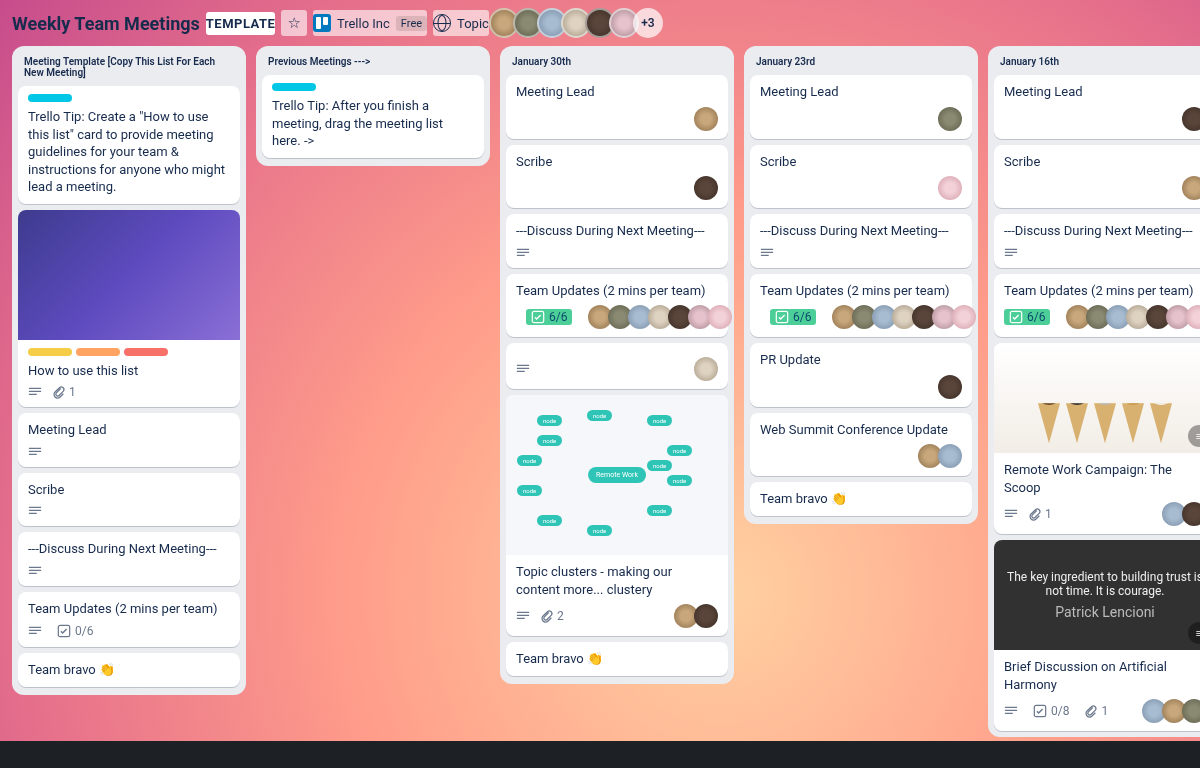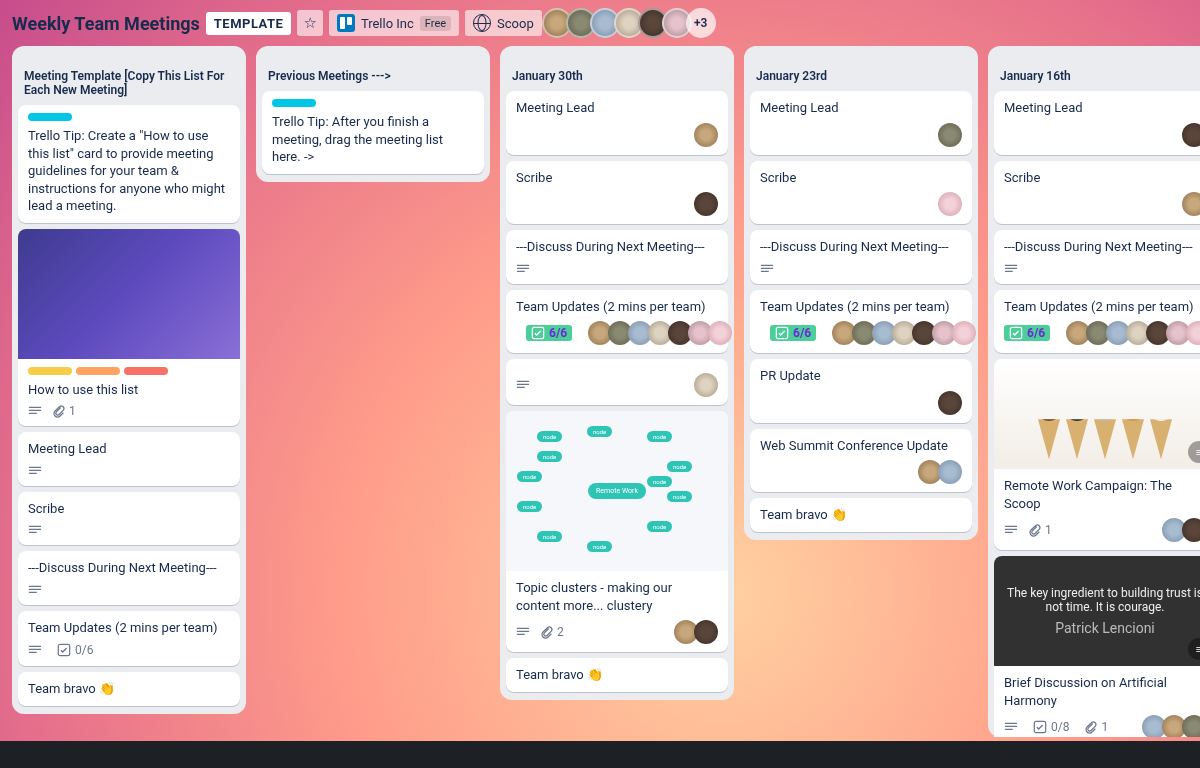--- a/index.html
+++ b/index.html
@@ -1,49 +1,49 @@
 <!DOCTYPE html>
 <html><head>
 <meta charset="utf-8">
 <style>
   html,body{margin:0;padding:0;font-family:-apple-system,BlinkMacSystemFont,"Segoe UI",Roboto,Helvetica,Arial,sans-serif;background:#1d2125;}
   #board-background{height:741px;width:1200px;background:radial-gradient(circle at 60% 80%,#ffd1a1 0%,#ff9d8a 40%,#e56f8b 75%,#c64c8c 100%);position:relative;overflow:hidden;}
   
   .board-header{display:flex;align-items:center;gap:6px;padding:8px 12px;}
   .board-title{font-size:18px;font-weight:700;color:#172b4d;}
-  .chip{display:inline-flex;align-items:center;background:rgba(255,255,255,.6);border-radius:3px;padding:4px 8px;font-size:13px;color:#172b4d;gap:6px;}
+  .chip{display:inline-flex;align-items:center;background:rgba(255,255,255,.6);border-radius:3px;padding:4px 0;font-size:13px;color:#172b4d;gap:6px;}
   .chip.template{background:#fff;font-weight:700;letter-spacing:.5px;}
   .chip.star{padding:4px 6px;}
   .trello-logo{width:18px;height:18px;background:#0079bf;border-radius:3px;position:relative;}
   .trello-logo::before,.trello-logo::after{content:"";position:absolute;background:#fff;border-radius:1px;width:5px;top:3px;}
   .trello-logo::before{left:3px;height:12px;}
   .trello-logo::after{right:3px;height:8px;}
   .free-pill{background:rgba(0,0,0,.1);border-radius:3px;padding:1px 5px;font-size:11px;}
   .avatars{display:flex;align-items:center;}
   .avatars .avatar{margin-left:-6px;border:2px solid rgba(255,255,255,.5);}
   .avatar{width:26px;height:26px;border-radius:50%;background:#555;background-size:cover;display:inline-block;}
   .avatar-more{width:30px;height:30px;border-radius:50%;background:rgba(255,255,255,.7);display:flex;align-items:center;justify-content:center;font-size:12px;color:#172b4d;margin-left:-6px;font-weight:600;}
   
   .board-canvas{display:flex;gap:10px;padding:0 12px 12px;align-items:flex-start;overflow-x:auto;height:calc(100% - 50px);}
   .list{background:#ebecf0;border-radius:12px;width:234px;flex:0 0 234px;display:flex;flex-direction:column;max-height:100%;}
-  .list-header{font-size:12px;font-weight:600;color:#172b4d;padding:23px 12px 6px;}
+  .list-header{font-size:10px;font-weight:600;color:#172b4d;padding:10px 12px 6px;}
   .list-cards{padding:2px 6px 8px;overflow-y:auto;display:flex;flex-direction:column;gap:6px;}
   
   .card{background:#fff;border-radius:8px;box-shadow:0 1px 0 rgba(9,30,66,.2);padding:8px 10px;font-size:13px;color:#172b4d;cursor:pointer;}
   .card-cover{width:100%;height:130px;background:#333;border-radius:8px 8px 0 0;margin:-8px -10px 8px;display:flex;align-items:center;justify-content:center;color:#fff;font-size:11px;text-align:center;padding:10px;box-sizing:content-box;width:calc(100% + 0px);box-sizing:border-box;width:calc(100% + 20px);position:relative;left:0;}
   .card-title{line-height:1.35;}
   .labels{display:flex;gap:4px;margin-bottom:6px;}
   .label{height:8px;width:44px;border-radius:4px;}
   .label.cyan{background:#00c7e5;}
   .label.yellow{background:#f5cd47;}
   .label.orange{background:#fea362;}
   .label.red{background:#f87168;}
   .card-badges{display:flex;align-items:center;gap:10px;margin-top:6px;color:#6b778c;font-size:12px;}
   .card-badges .spacer{flex:1;}
-  .badge-check{background:#4bce97;color:#6d28d9;border-radius:3px;padding:1px 5px;display:inline-flex;align-items:center;gap:4px;font-weight:700;}
+  .badge-check{background:#4bce97;color:#0c4a6e;border-radius:3px;padding:1px 5px;display:inline-flex;align-items:center;gap:4px;font-weight:400;}
   .badge-check.gray{background:transparent;color:#6b778c;font-weight:400;}
   .mini-avatars{display:flex;}
   .mini-avatars .avatar{width:24px;height:24px;margin-left:-4px;border:none;}
   .icon{width:14px;height:14px;display:inline-block;}
   
   .list-cards::-webkit-scrollbar{width:8px;}
   .list-cards::-webkit-scrollbar-thumb{background:rgba(9,30,66,.2);border-radius:4px;}
 
   
   .av1{background:radial-gradient(circle,#c7a77b 30%,#8a6a47);}
@@ -97,21 +97,21 @@
     <span class="chip star">
         <span class="star-icon">☆</span>
       </span>
     <span class="chip">
       <span class="trello-logo"></span>
       <span>Trello Inc</span>
       <span class="free-pill">Free</span>
     </span>
     <span class="chip">
       <span class="globe"></span>
-      <span>Scoop</span>
+      <span>Topic</span>
     </span>
     <div class="avatars">
       <span class="avatar av1"></span>
       <span class="avatar av7"></span>
       <span class="avatar av3"></span>
       <span class="avatar av4"></span>
       <span class="avatar av5"></span>
       <span class="avatar av2"></span>
       <span class="avatar-more">+3</span>
     </div>

